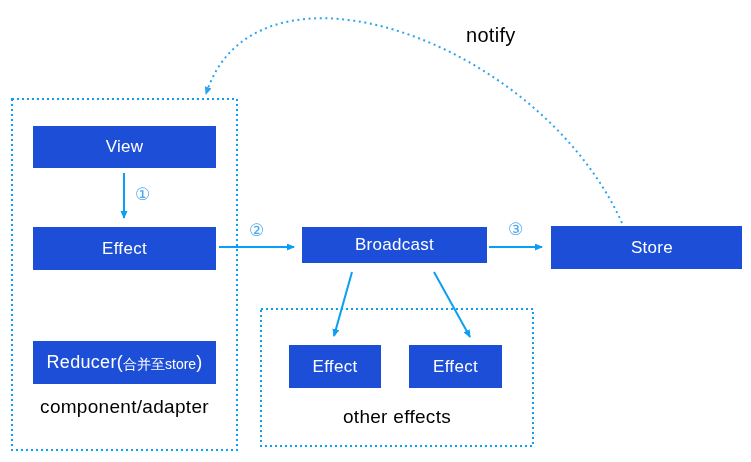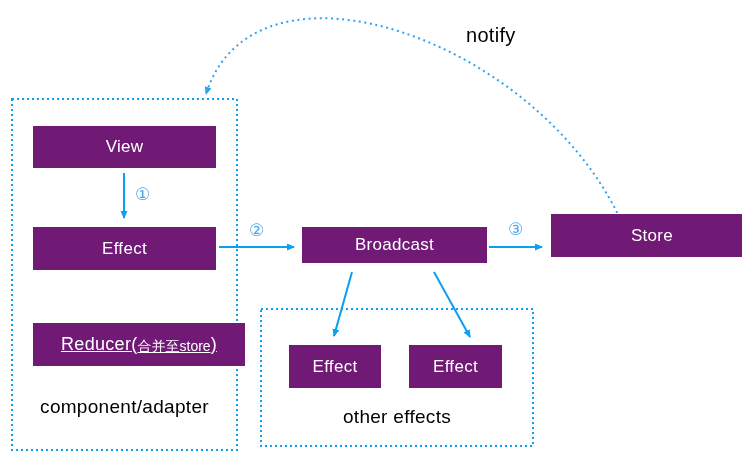--- a/index.html
+++ b/index.html
@@ -28,34 +28,34 @@
     fill: none;
   }
   .dotted-curve {
     stroke: #2da4f2;
     stroke-width: 2;
     fill: none;
     stroke-dasharray: 2 3.6;
   }
   .node {
     position: absolute;
-    background: #701a75;
+    background: #1d4ed8;
     color: #ffffff;
     display: flex;
     align-items: center;
     justify-content: center;
     font-size: 17px;
     letter-spacing: 0.3px;
     box-sizing: border-box;
   }
   .node-view      { left: 33px;  top: 126px; width: 183px; height: 42px; }
   .node-effect    { left: 33px;  top: 227px; width: 183px; height: 43px; }
-  .node-reducer   { left: 33px;  top: 323px; width: 212px; height: 43px; font-size: 18px; text-decoration: underline; }
+  .node-reducer   { left: 33px;  top: 341px; width: 183px; height: 43px; font-size: 18px; }
   .node-broadcast { left: 302px; top: 227px; width: 185px; height: 36px; }
-  .node-store     { left: 551px; top: 214px; width: 191px; height: 43px; padding-left: 11px; }
+  .node-store     { left: 551px; top: 226px; width: 191px; height: 43px; padding-left: 11px; }
   .node-effect-o1 { left: 289px; top: 345px; width: 92px;  height: 43px; }
   .node-effect-o2 { left: 409px; top: 345px; width: 93px;  height: 43px; }
   .reducer-note { font-size: 14px; letter-spacing: 0; padding-top: 5px; }
   .soft-label {
     position: absolute;
     color: #000000;
     font-size: 19px;
     letter-spacing: 0.3px;
   }
   .label-notify { left: 466px; top: 24px; font-size: 20px; }

